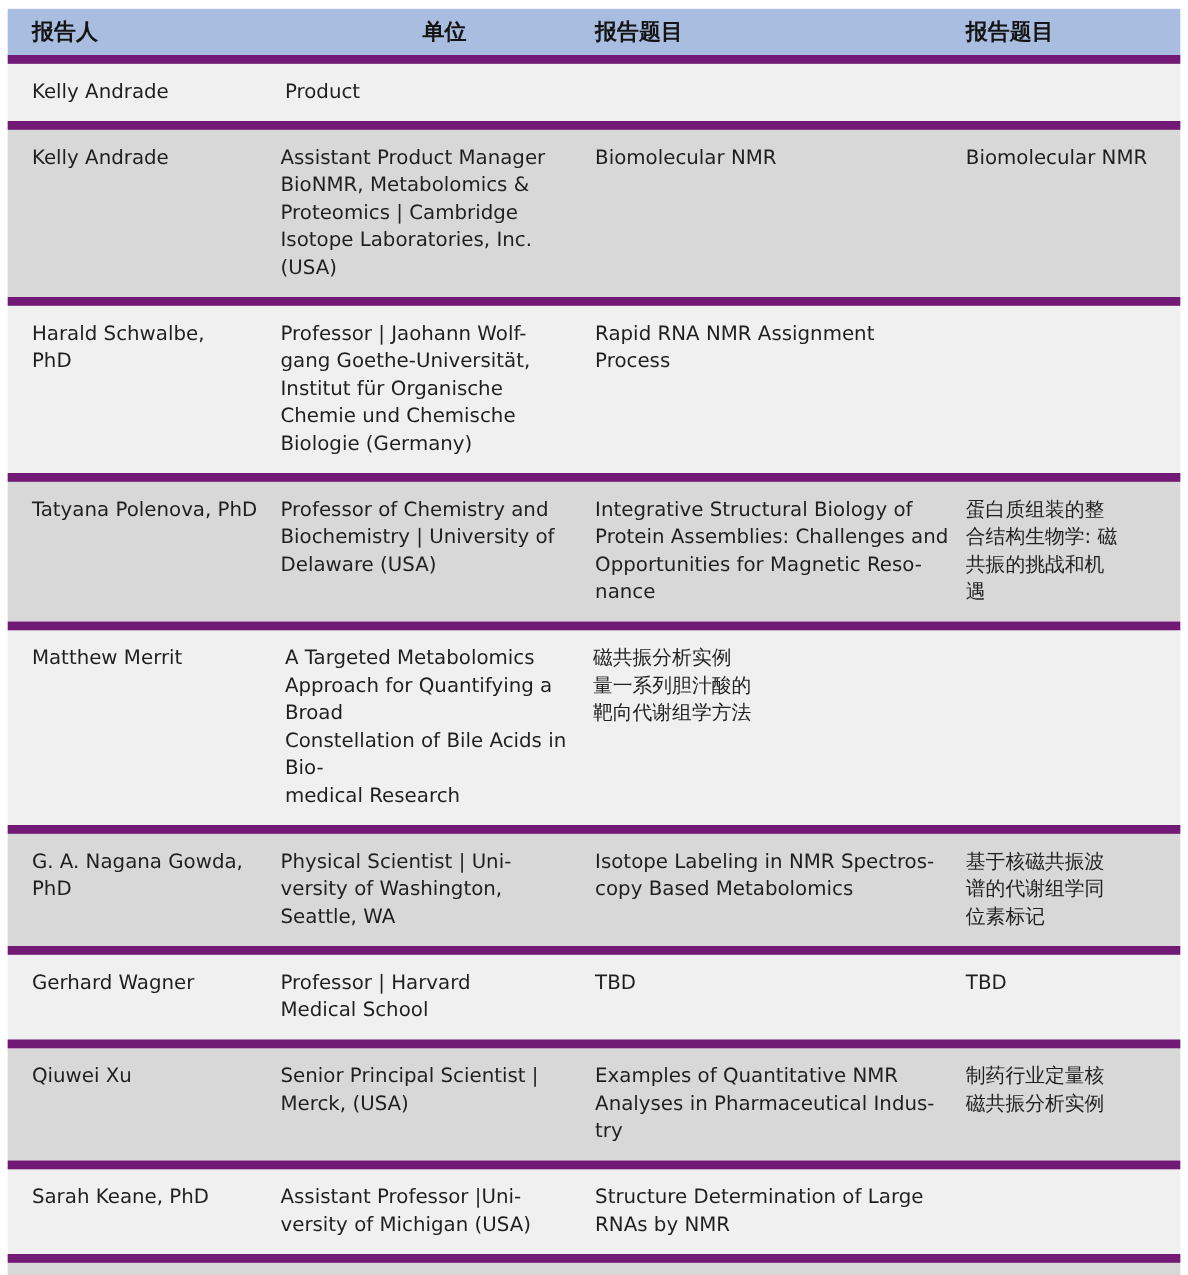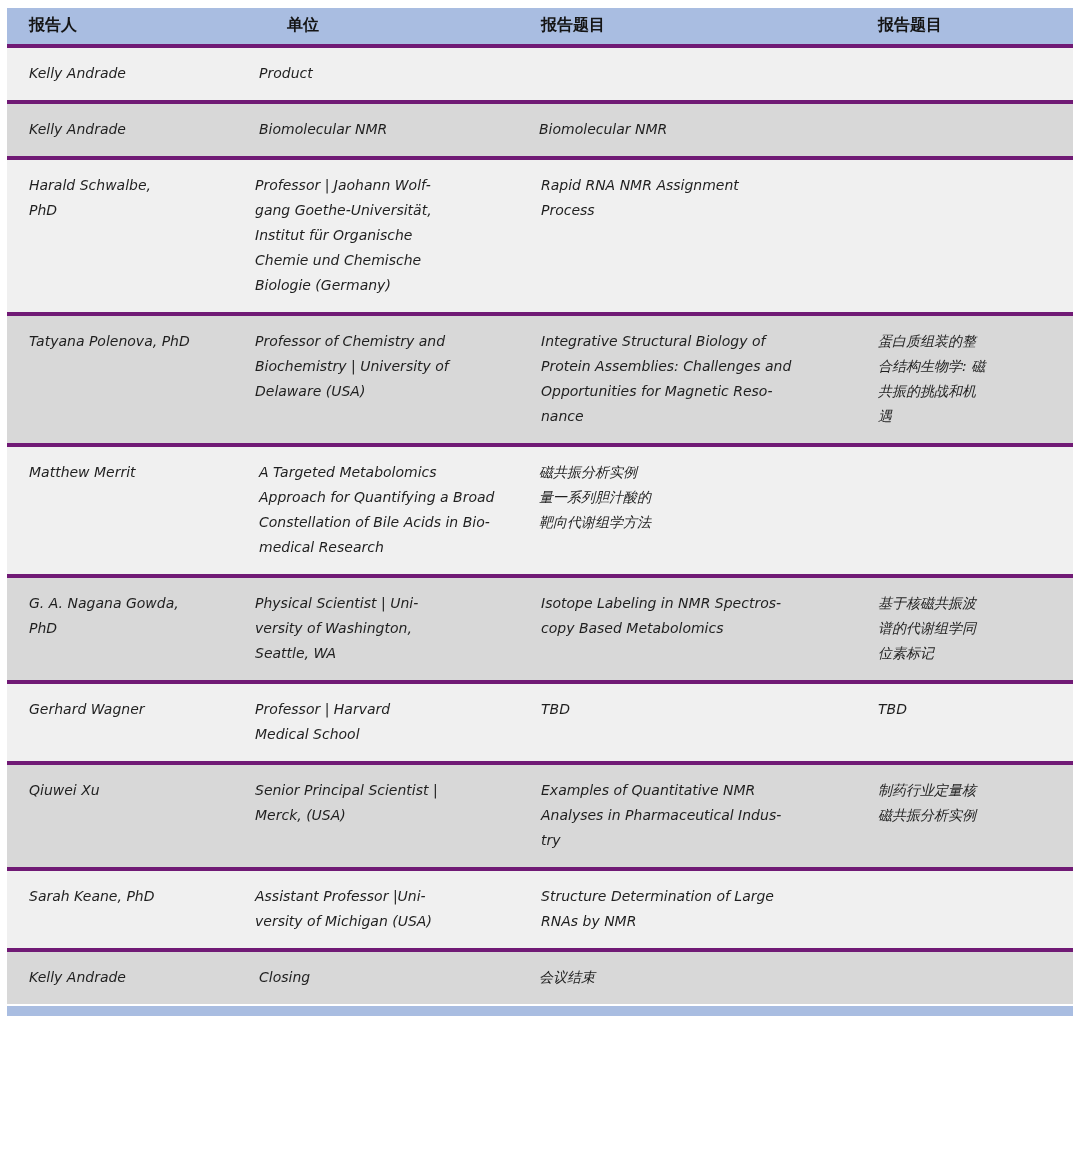--- a/index.html
+++ b/index.html
@@ -3,29 +3,29 @@
 <meta charset="utf-8">
 <style>
   html,body{margin:0;padding:0;}
   body{
     width:1080px;height:1159px;background:#ffffff;
     font-family:"DejaVu Sans","Liberation Sans",sans-serif;
     color:#1f1f1f;
   }
   .wrap{padding:8px 7px 0 7px;}
   .grid-row{display:grid;grid-template-columns:242px 282px 339px 1fr;}
-  .header{background:#a9bde1;font-size:16px;font-weight:bold;color:#141414;}
+  .header{background:#a9bde1;font-size:20px;font-weight:bold;color:#141414;}
   .header .c{padding-top:7px;padding-bottom:8px;white-space:pre-line;}
-  .row{font-size:14px;line-height:25px;border-top:4px solid #701a75;font-style:italic;}
+  .row{font-size:18px;line-height:25px;border-top:8px solid #701a75;}
   .row .c{padding-top:13px;padding-bottom:14px;white-space:pre-line;}
   .c1{padding-left:22px;padding-right:10px;}
   .c2{padding-left:6px;padding-right:10px;}
   .c3{padding-left:10px;padding-right:6px;}
   .c4{padding-left:8px;padding-right:6px;}
-  .header .c2{padding-left:38px;}
+  .header .c2{padding-left:38px;text-align:center;}
   .light{background:#f0f0f0;}
   .dark{background:#d8d8d8;}
   .footer-bar{height:10px;background:#a9bde1;margin:2px 7px 0 7px;}
 </style>
 </head>
 <body>
 
 <div class="wrap">
 
   <div class="grid-row header">
@@ -35,20 +35,25 @@
     <div class="c c4">报告题目</div>
   </div>
 
   <div class="grid-row row light">
     <div class="c c1">Kelly Andrade</div>
     <div class="c c3">Product</div>
   </div>
 
   <div class="grid-row row dark">
     <div class="c c1">Kelly Andrade</div>
+    <div class="c c2">Assistant Product Manager
+BioNMR, Metabolomics &amp;
+Proteomics | Cambridge
+Isotope Laboratories, Inc.
+(USA)</div>
     <div class="c c3">Biomolecular NMR</div>
     <div class="c c4">Biomolecular NMR</div>
   </div>
 
   <div class="grid-row row light">
     <div class="c c1">Harald Schwalbe,
 PhD</div>
     <div class="c c2">Professor | Jaohann Wolf-
 gang Goethe-Universität,
 Institut für Organische

